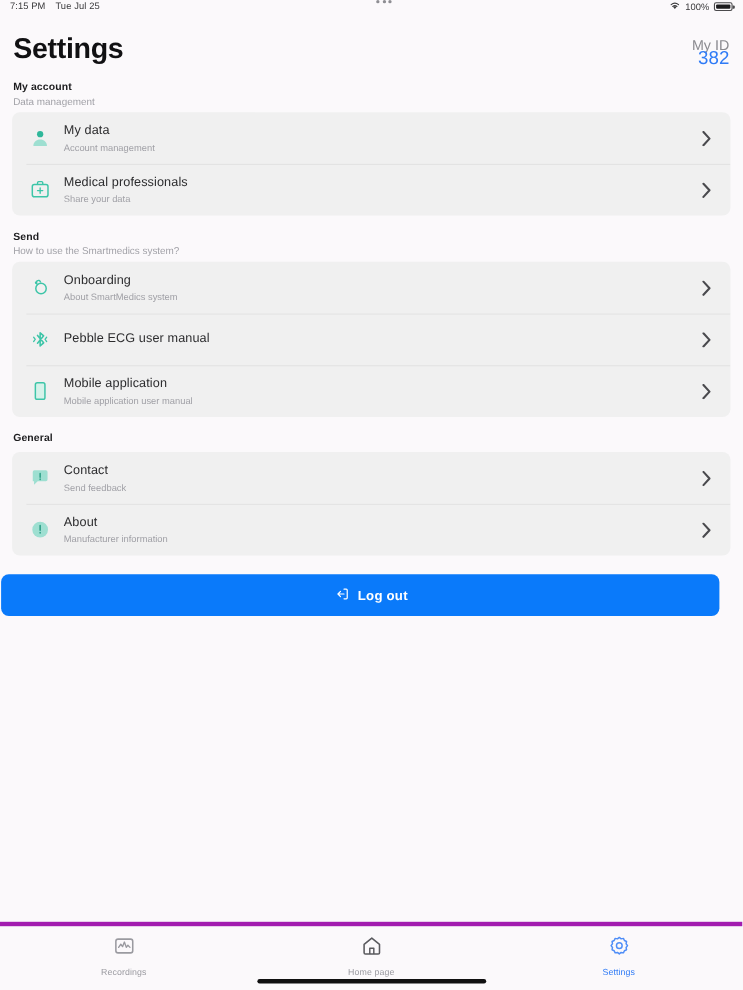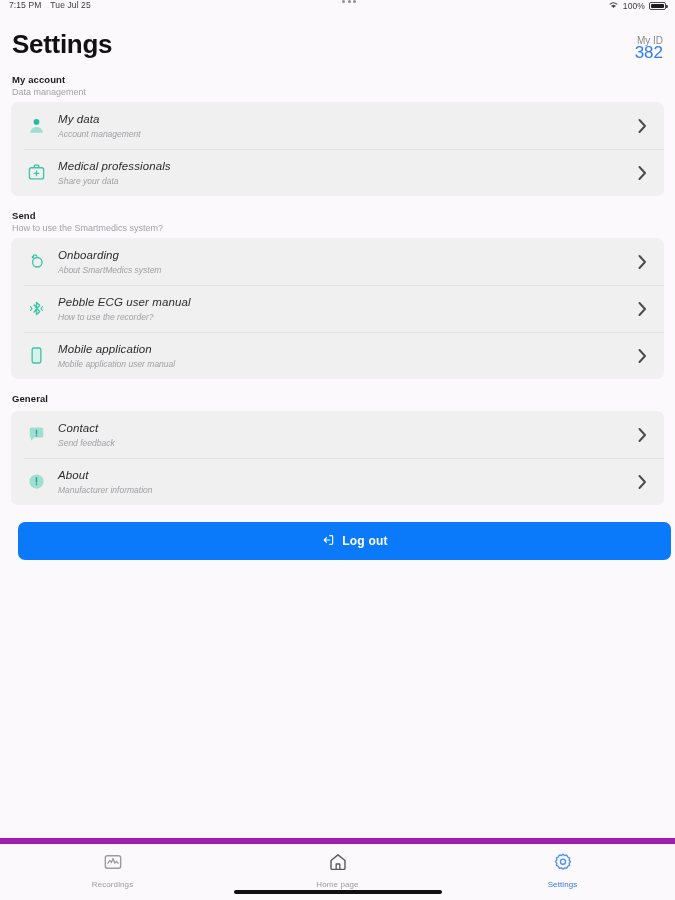--- a/index.html
+++ b/index.html
@@ -67,21 +67,21 @@
     justify-content: space-between;
     padding: 12px 12px 0 12px;
   }
   .page-title {
     font-size: 26px;
     font-weight: bold;
     letter-spacing: -0.3px;
     color: #111113;
   }
   .myid-block { text-align: right; padding-top: 6px; }
-  .myid-label { font-size: 10px; color: #8a8a8f; line-height: 11px; }
+  .myid-label { font-size: 13px; color: #8a8a8f; line-height: 11px; }
   .myid-value { font-size: 17px; font-weight: normal; color: #2f7bf6; line-height: 13px; }
 
   
   .section-head { padding: 14px 12px 5px 12px; }
   .section-title {
     font-size: 9.5px;
     font-weight: bold;
     color: #1c1c1e;
     letter-spacing: 0.1px;
   }
@@ -98,21 +98,20 @@
     overflow: hidden;
   }
 
   .row {
     display: flex;
     align-items: center;
     padding: 9px 14px 9px 13px;
     min-height: 47px;
     position: relative;
     cursor: pointer;
-    font-style: italic;
   }
   .row + .row::before {
     content: "";
     position: absolute;
     left: 13px; right: 0; top: 0;
     height: 1px;
     background: #e3e3e3;
   }
   .row-icon {
     width: 24px;
@@ -139,21 +138,21 @@
     width: 16px;
     min-width: 16px;
     display: flex;
     align-items: center;
     justify-content: center;
     color: #5a5a5e;
   }
 
   
   .logout-btn {
-    margin: 17px 11px 0 18px;
+    margin: 17px 11px 0 1px;
     background: #0a7afa;
     border: none;
     border-radius: 7px;
     height: 38px;
     width: calc(100% - 22px);
     display: flex;
     align-items: center;
     justify-content: center;
     gap: 7px;
     cursor: pointer;
@@ -163,21 +162,21 @@
     font-weight: bold;
     letter-spacing: 0.2px;
     padding-left: 20px;
   }
 
   
   .bottom-nav {
     position: absolute;
     left: 0; right: 0; bottom: 0;
     height: 62px;
-    border-top: 6px solid #a21caf;
+    border-top: 4px solid #a21caf;
     display: flex;
     align-items: flex-start;
     padding-top: 8px;
     background: #fbf9fb;
   }
   .nav-item {
     flex: 1;
     display: flex;
     flex-direction: column;
     align-items: center;
@@ -305,21 +304,20 @@
 
   <div class="row">
     <span class="row-icon">
       <svg width="19" height="19" viewBox="0 0 24 24">
           <path d="M9 7.5l7 8.5-4 3.5V4.5l4 3.5-7 8.5" stroke="#3dc5a8" stroke-width="1.8" fill="none" stroke-linecap="round" stroke-linejoin="round"></path>
           <path d="M4.5 9.5L6.3 12l-1.8 2.5M19.5 9.5L17.7 12l1.8 2.5" stroke="#3dc5a8" stroke-width="1.5" fill="none" stroke-linecap="round"></path>
         </svg>
     </span>
     <span class="row-text">
       <span class="row-title" style="display:block">Pebble ECG user manual</span>
-      <span class="row-sub" style="display:block">How to use the recorder?</span>
     </span>
     <span class="chevron">
       <svg width="9" height="14" viewBox="0 0 8 14">
           <path d="M1 1l5.5 6L1 13" stroke="#4a4a4e" stroke-width="1.9" fill="none" stroke-linecap="round" stroke-linejoin="round"></path>
         </svg>
     </span>
   </div>
 
   <div class="row">
     <span class="row-icon">

